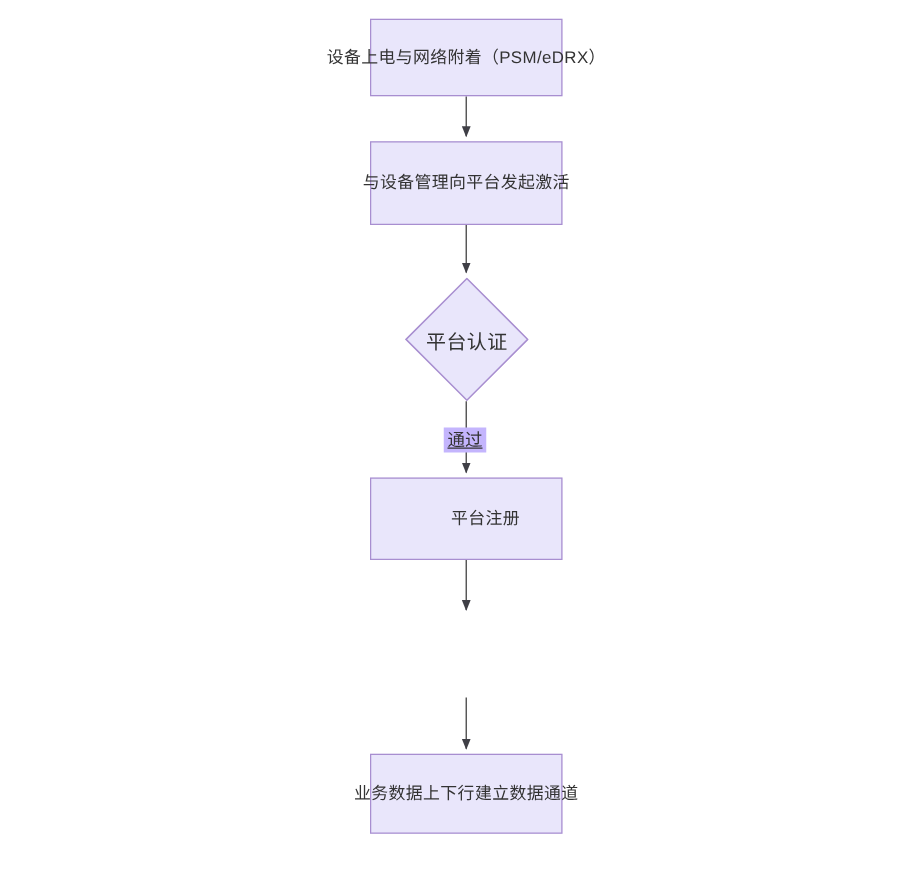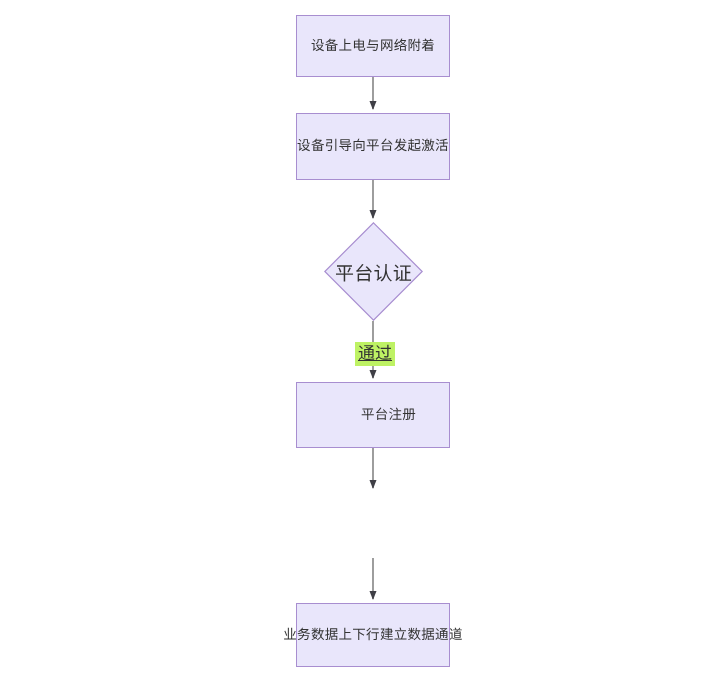--- a/index.html
+++ b/index.html
@@ -60,29 +60,29 @@
   }
   .diamond-label {
     position: absolute;
     left: 0;
     top: 0;
     width: 100%;
     height: 100%;
     display: flex;
     align-items: center;
     justify-content: center;
-    font-size: 19px;
+    font-size: 16px;
     color: #333333;
     letter-spacing: 0.3px;
     white-space: nowrap;
   }
   .edge-label {
     position: absolute;
-    background: #bef264;
-    font-size: 17px;
+    background: #c4b5fd;
+    font-size: 14px;
     color: #333333;
     padding: 1px 3px;
     line-height: 1.3;
     white-space: nowrap;
     z-index: 3;
     text-decoration: underline;
   }
 </style>
 </head>
 <body>
@@ -100,24 +100,25 @@
       <line x1="373" y1="77" x2="373" y2="109" marker-end="url(#arrowhead)"></line>
       <line x1="373" y1="180" x2="373" y2="218" marker-end="url(#arrowhead)"></line>
       <line x1="373" y1="321" x2="373" y2="378" marker-end="url(#arrowhead)"></line>
       <line x1="373" y1="448" x2="373" y2="488" marker-end="url(#arrowhead)"></line>
       <line x1="373" y1="558" x2="373" y2="599" marker-end="url(#arrowhead)"></line>
     </g>
   </svg>
 
   <div class="node" style="left:296px; top:15px; width:154px; height:62px;">
     <span class="line">设备上电与网络附着</span>
+    <span class="line">（PSM/eDRX）</span>
   </div>
 
   <div class="node" style="left:296px; top:113px; width:154px; height:67px;">
-    <span class="line">设备引导</span>
+    <span class="line">与设备管理</span>
     <span class="line">向平台发起激活</span>
   </div>
 
   <div class="diamond-wrap" style="left:324px; top:222px; width:99px; height:99px;">
     <svg width="99" height="99" viewBox="0 0 99 99" xmlns="http://www.w3.org/2000/svg">
       <polygon points="49.5,0.8 98.2,49.5 49.5,98.2 0.8,49.5" fill="#e9e6fb" stroke="#a88ed0" stroke-width="1.2"></polygon>
     </svg>
     <div class="diamond-label">平台认证</div>
   </div>
 

